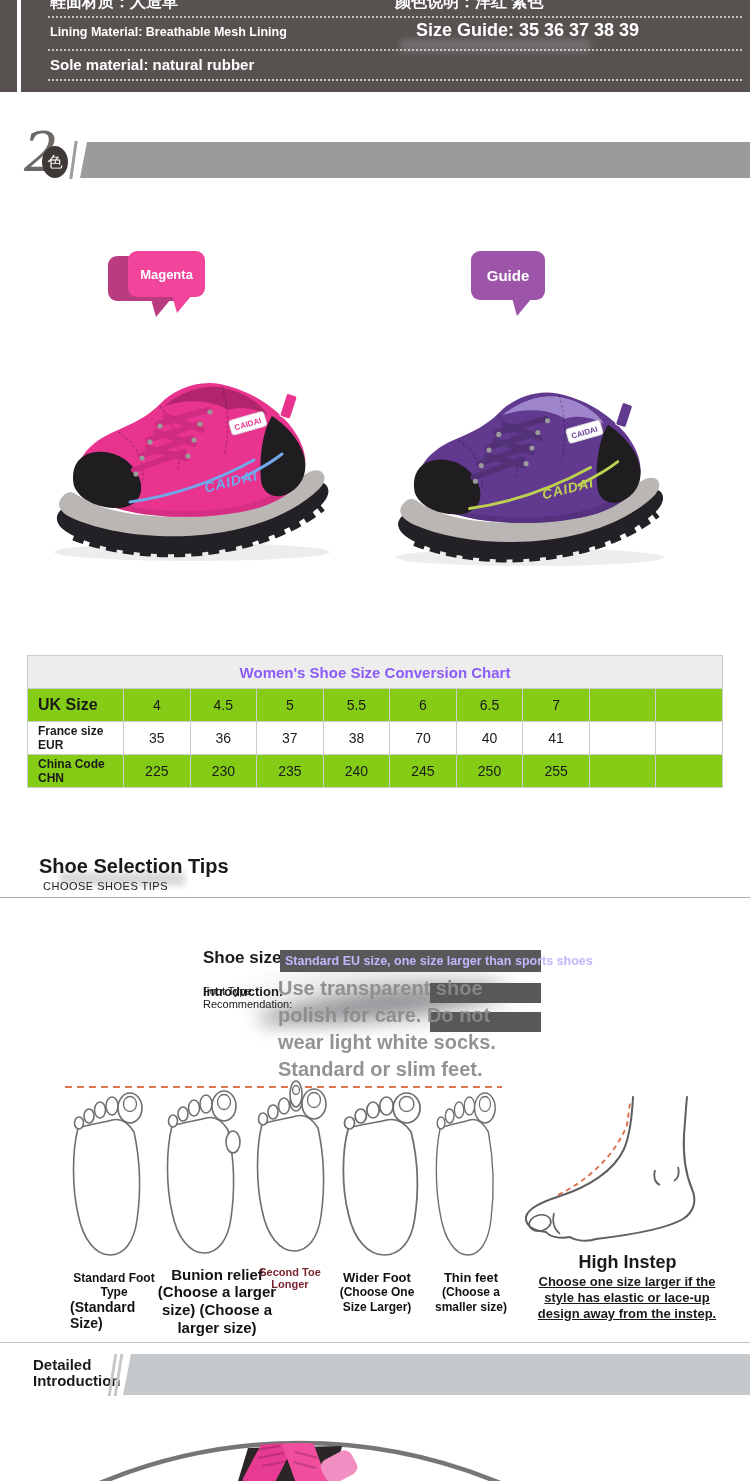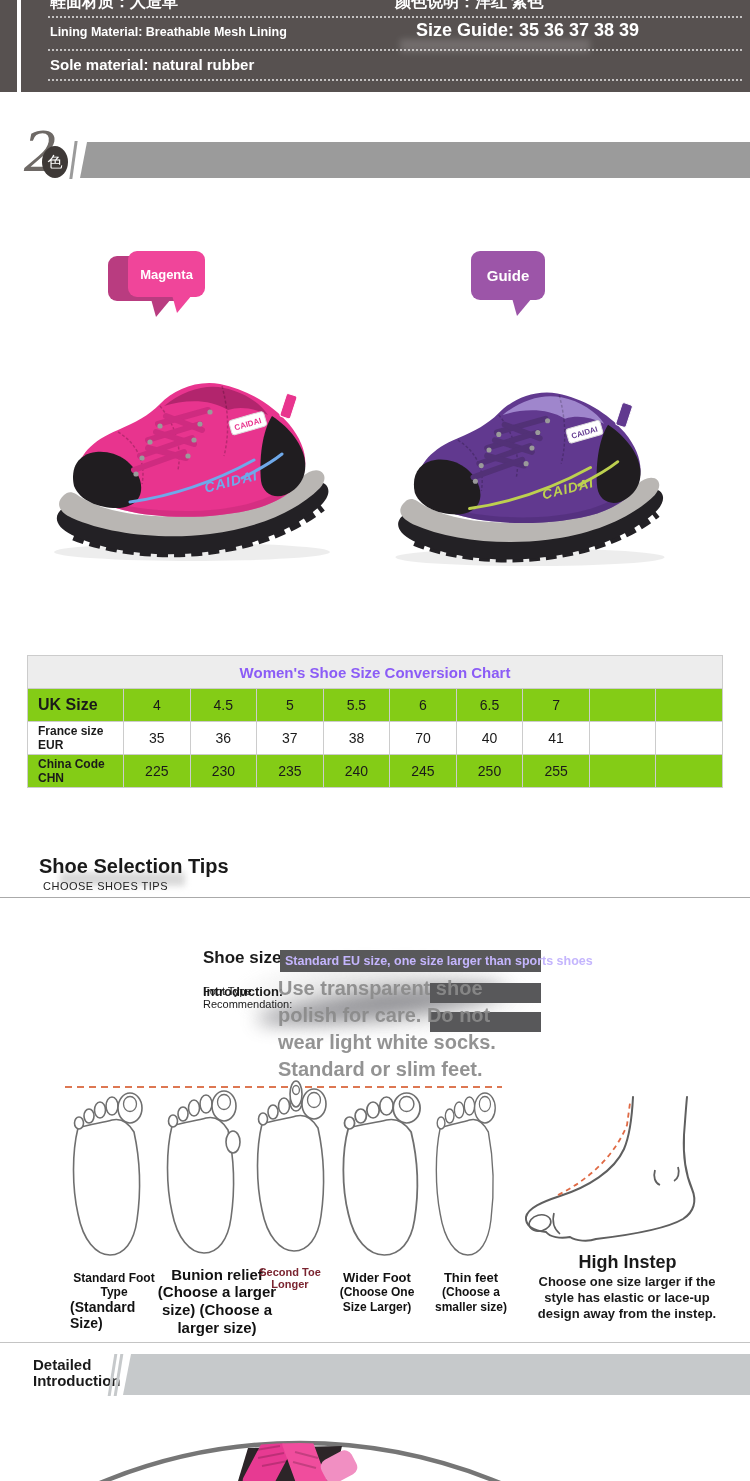--- a/index.html
+++ b/index.html
@@ -112,21 +112,21 @@
   #fl3 .t{font-size:11px;line-height:12px;}
   #fl4{left:332px;top:1270px;width:90px;}
   #fl4 .t{font-size:13px;} #fl4 .n{font-size:12px;line-height:15px;}
   #fl5{left:422px;top:1270px;width:98px;}
   #fl5 .t{font-size:13px;} #fl5 .n{font-size:12px;line-height:15px;}
 
   
   #instep-svg{left:520px;top:1095px;}
   #instep-title{left:520px;top:1252px;width:215px;text-align:center;font-size:18px;font-weight:bold;}
   #instep-text{left:516px;top:1274px;width:222px;text-align:center;font-size:13px;
-               font-weight:bold;line-height:16px;}
+               font-weight:bold;line-height:16px;text-decoration:underline;}
 
   
   #intro-topline{left:0;top:1342px;width:750px;height:0;border-top:1px solid #c4c4c4;}
   #intro-label{left:33px;top:1357px;font-size:15px;font-weight:bold;line-height:16px;}
   .intro-sliver{top:1354px;width:3px;height:42px;background:#c6c9cb;transform:skewX(-9deg);}
   #intro-sliver1{left:111px;} #intro-sliver2{left:117px;}
   #intro-bar{left:123px;top:1354px;width:627px;height:41px;background:#c6c9cb;
              clip-path:polygon(8px 0,100% 0,100% 100%,0 100%);}
 
   

